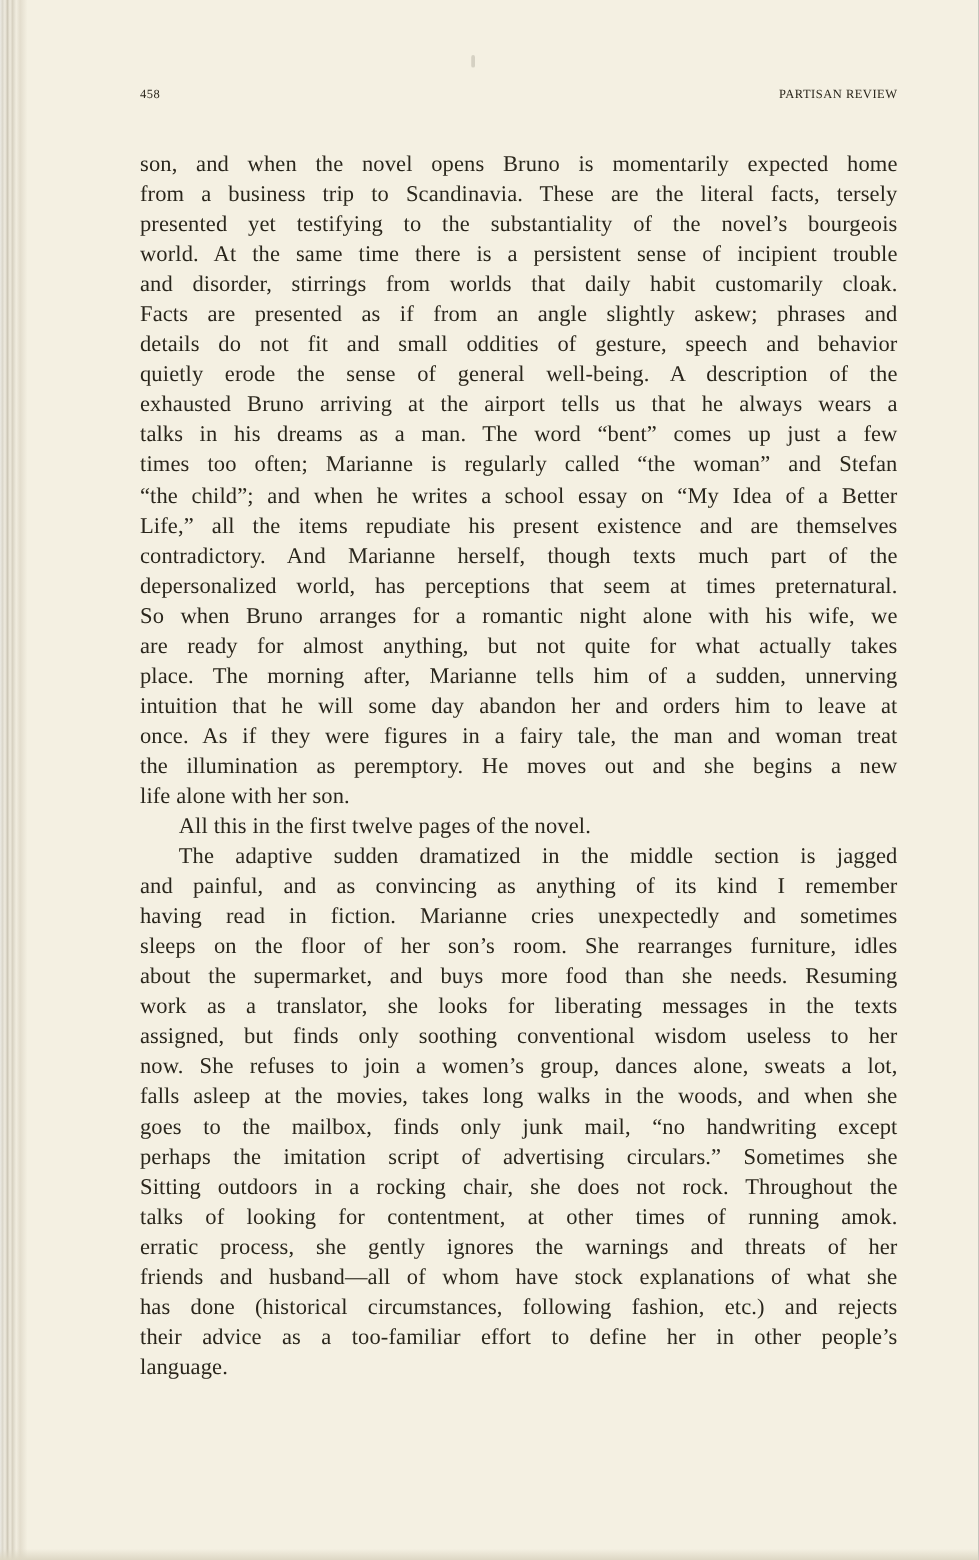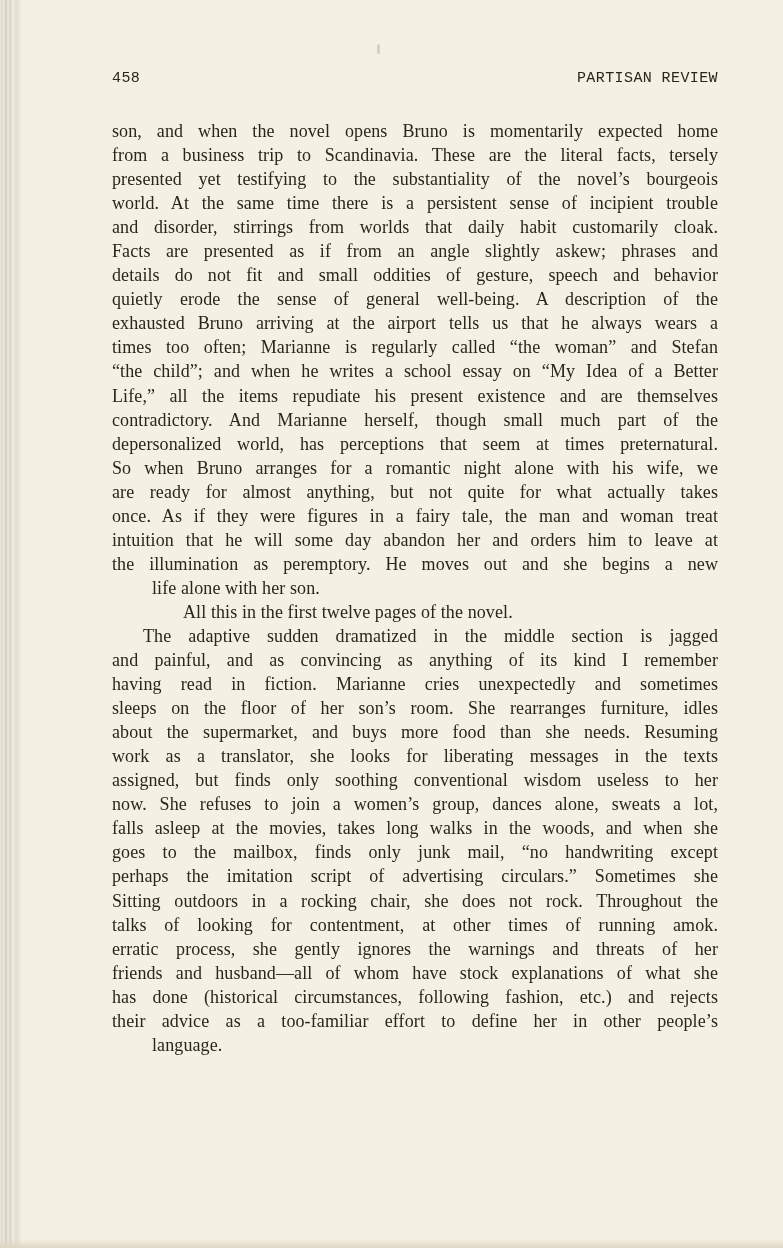--- a/index.html
+++ b/index.html
@@ -35,43 +35,43 @@
     border-radius: 2px;
     opacity: .8;
   }
   .running-head {
     position: absolute;
     top: 70px;
     left: 112px;
     width: 606px;
     display: flex;
     justify-content: space-between;
-    font-family: Liberation Mono, monospace;
-    font-size: 15px;
+    font-family: Liberation Serif, serif;
+    font-size: 10px;
     font-weight: 500;
     letter-spacing: 0.4px;
     color: var(--ink, #2a261c);
   }
   .body-text {
     position: absolute;
     top: 119px;
     left: 112px;
     width: 606px;
     font-family: "Liberation Serif", serif;
     font-size: 18px;
     line-height: 24.05px;
     color: var(--ink, #2a261c);
     letter-spacing: 0.1px;
   }
   .paragraph { margin: 0; }
   .line {
     text-align: justify;
     text-align-last: justify;
   }
-  .line.last { text-align-last: left; margin-left: 40px; }
+  .line.last { text-align-last: left; }
   .line.indent { text-indent: 31px; }
 </style>
 </head>
 <body>
 
 <div class="page">
   <div class="book-edge"></div>
   <div class="bottom-shade"></div>
   <div class="speck"></div>
 
@@ -84,29 +84,31 @@
       <div class="paragraph">
         <div class="line">son, and when the novel opens Bruno is momentarily expected home</div>
         <div class="line">from a business trip to Scandinavia. These are the literal facts, tersely</div>
         <div class="line">presented yet testifying to the substantiality of the novel’s bourgeois</div>
         <div class="line">world. At the same time there is a persistent sense of incipient trouble</div>
         <div class="line">and disorder, stirrings from worlds that daily habit customarily cloak.</div>
         <div class="line">Facts are presented as if from an angle slightly askew; phrases and</div>
         <div class="line">details do not fit and small oddities of gesture, speech and behavior</div>
         <div class="line">quietly erode the sense of general well-being. A description of the</div>
         <div class="line">exhausted Bruno arriving at the airport tells us that he always wears a</div>
+        <div class="line">talks in his dreams as a man. The word “bent” comes up just a few</div>
         <div class="line">times too often; Marianne is regularly called “the woman” and Stefan</div>
         <div class="line">“the child”; and when he writes a school essay on “My Idea of a Better</div>
         <div class="line">Life,” all the items repudiate his present existence and are themselves</div>
-        <div class="line">contradictory. And Marianne herself, though small much part of the</div>
+        <div class="line">contradictory. And Marianne herself, though texts much part of the</div>
         <div class="line">depersonalized world, has perceptions that seem at times preternatural.</div>
         <div class="line">So when Bruno arranges for a romantic night alone with his wife, we</div>
         <div class="line">are ready for almost anything, but not quite for what actually takes</div>
+        <div class="line">place. The morning after, Marianne tells him of a sudden, unnerving</div>
+        <div class="line">intuition that he will some day abandon her and orders him to leave at</div>
         <div class="line">once. As if they were figures in a fairy tale, the man and woman treat</div>
-        <div class="line">intuition that he will some day abandon her and orders him to leave at</div>
         <div class="line">the illumination as peremptory. He moves out and she begins a new</div>
         <div class="line last">life alone with her son.</div>
       </div>
       <div class="paragraph">
         <div class="line last indent">All this in the first twelve pages of the novel.</div>
       </div>
       <div class="paragraph">
         <div class="line indent">The adaptive sudden dramatized in the middle section is jagged</div>
         <div class="line">and painful, and as convincing as anything of its kind I remember</div>
         <div class="line">having read in fiction. Marianne cries unexpectedly and sometimes</div>

